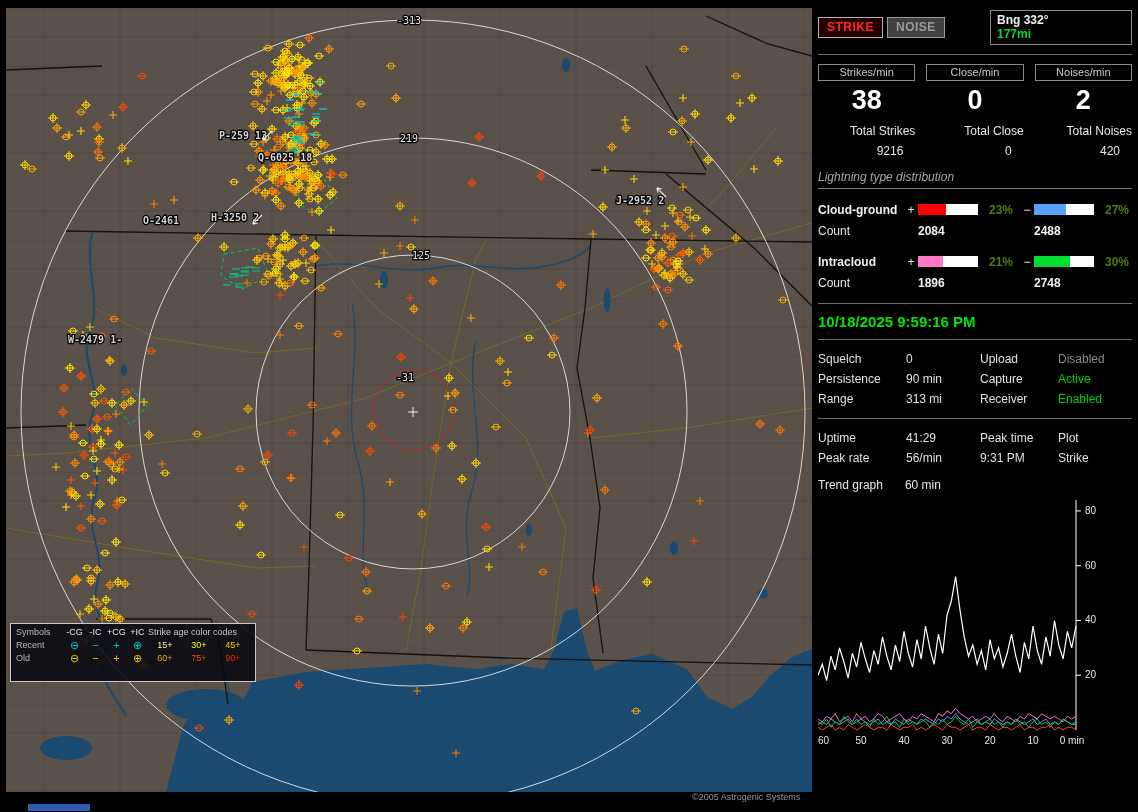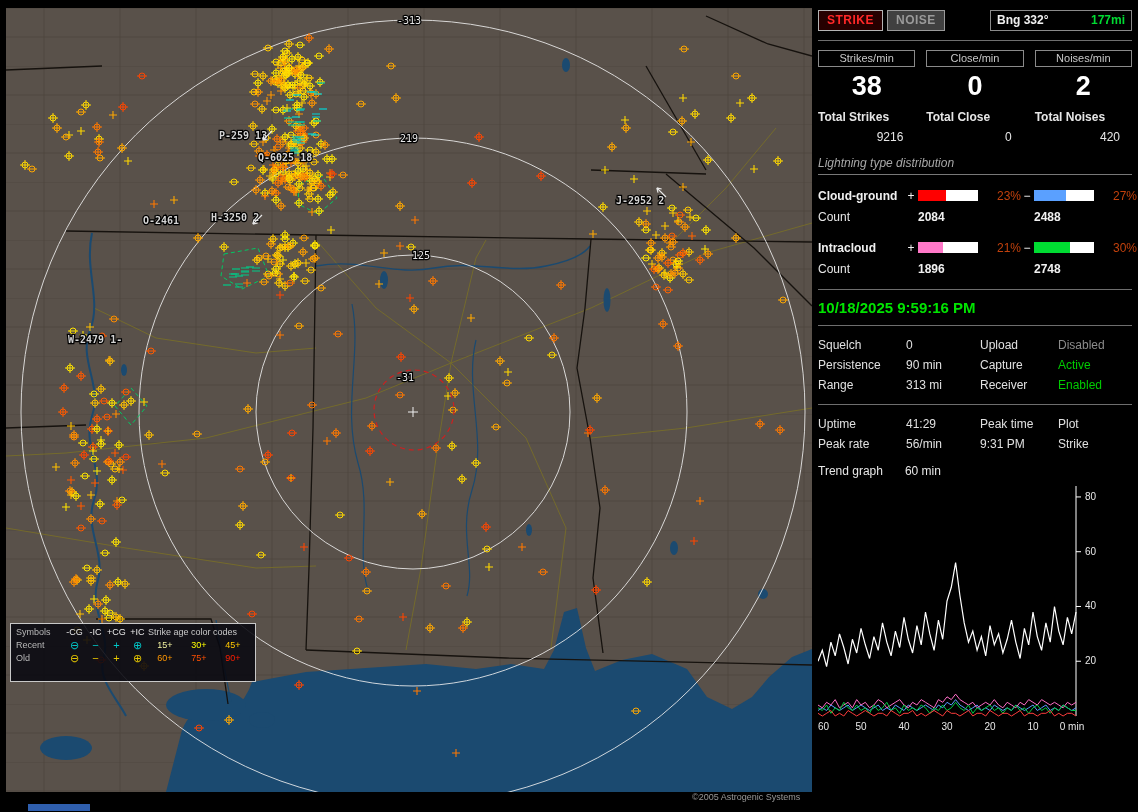--- a/index.html
+++ b/index.html
@@ -31,40 +31,40 @@
   
   .panel{position:absolute;left:818px;top:10px;width:314px;font-size:12px;}
   .sep{border:0;border-top:1px solid #6e6e6e;margin:9px 0;}
 
   .top-row{display:flex;align-items:center;gap:4px;}
   .btn{font:bold 12px "Liberation Sans",sans-serif;padding:2px 8px 3px;border:1px solid #9a9a9a;
        background:#404040;letter-spacing:.5px;cursor:pointer;}
   .btn-strike{color:#ff2828;background:#260000;border-color:#b4b4b4;}
   .btn-noise{color:#9a9a9a;}
   .bearing-box{margin-left:auto;width:128px;display:flex;justify-content:space-between;
-               border:1px solid #8a8a8a;padding:2px 6px 3px;font-weight:bold;}
+               border:1px solid #8a8a8a;padding:2px 6px 3px;font-weight:bold;flex-direction:column;}
   .bearing-box .bng{color:#f0f0f0;}
   .bearing-box .dist{color:#00dc32;}
 
   .rates-row,.nums-row,.totals-row{display:flex;justify-content:space-between;}
   .rate-box{width:31%;border:1px solid #8a8a8a;color:#c8c8c8;font-size:11px;
             text-align:center;padding:1px 0 2px;box-sizing:border-box;}
   .big-num{width:31%;text-align:center;font-size:27px;font-weight:bold;color:#fff;margin-top:4px;}
   .total-col{width:31%;margin-top:8px;}
-  .total-label{text-align:left;color:#e6e6e6;white-space:nowrap;font-weight:bold;}
+  .total-label{text-align:right;color:#e6e6e6;white-space:nowrap;}
   .total-value{text-align:right;padding-right:12px;color:#e6e6e6;margin-top:6px;}
 
   .dist-title{color:#a8a8a8;border-bottom:1px solid #787878;padding-bottom:4px;margin:12px 0 10px;font-style:italic;}
   .dist-row{display:grid;grid-template-columns:86px 14px 60px 42px 14px 60px 38px;
             align-items:center;height:21px;}
   .dist-name{font-weight:bold;color:#f0f0f0;}
   .dist-sign{color:#f0f0f0;text-align:center;}
   .dist-bar{display:block;height:11px;background:#fff;position:relative;overflow:hidden;}
   .bar-fill{position:absolute;left:0;top:0;bottom:0;}
-  .dist-pct{font-weight:normal;color:#c2410c;padding-left:19px;}
+  .dist-pct{font-weight:bold;color:#4d7c0f;padding-left:11px;}
   .dist-count-label{color:#e6e6e6;}
   .dist-count{font-weight:bold;color:#f0f0f0;}
   .dist-group{margin-bottom:10px;}
 
   .datetime{color:#00e400;font-weight:bold;font-size:15px;margin:2px 0;}
 
   .kv-grid{display:grid;grid-template-columns:88px 74px 78px 74px;grid-auto-rows:20px;
            align-items:center;color:#e0e0e0;}
   .kv-grid span{white-space:nowrap;}
 

